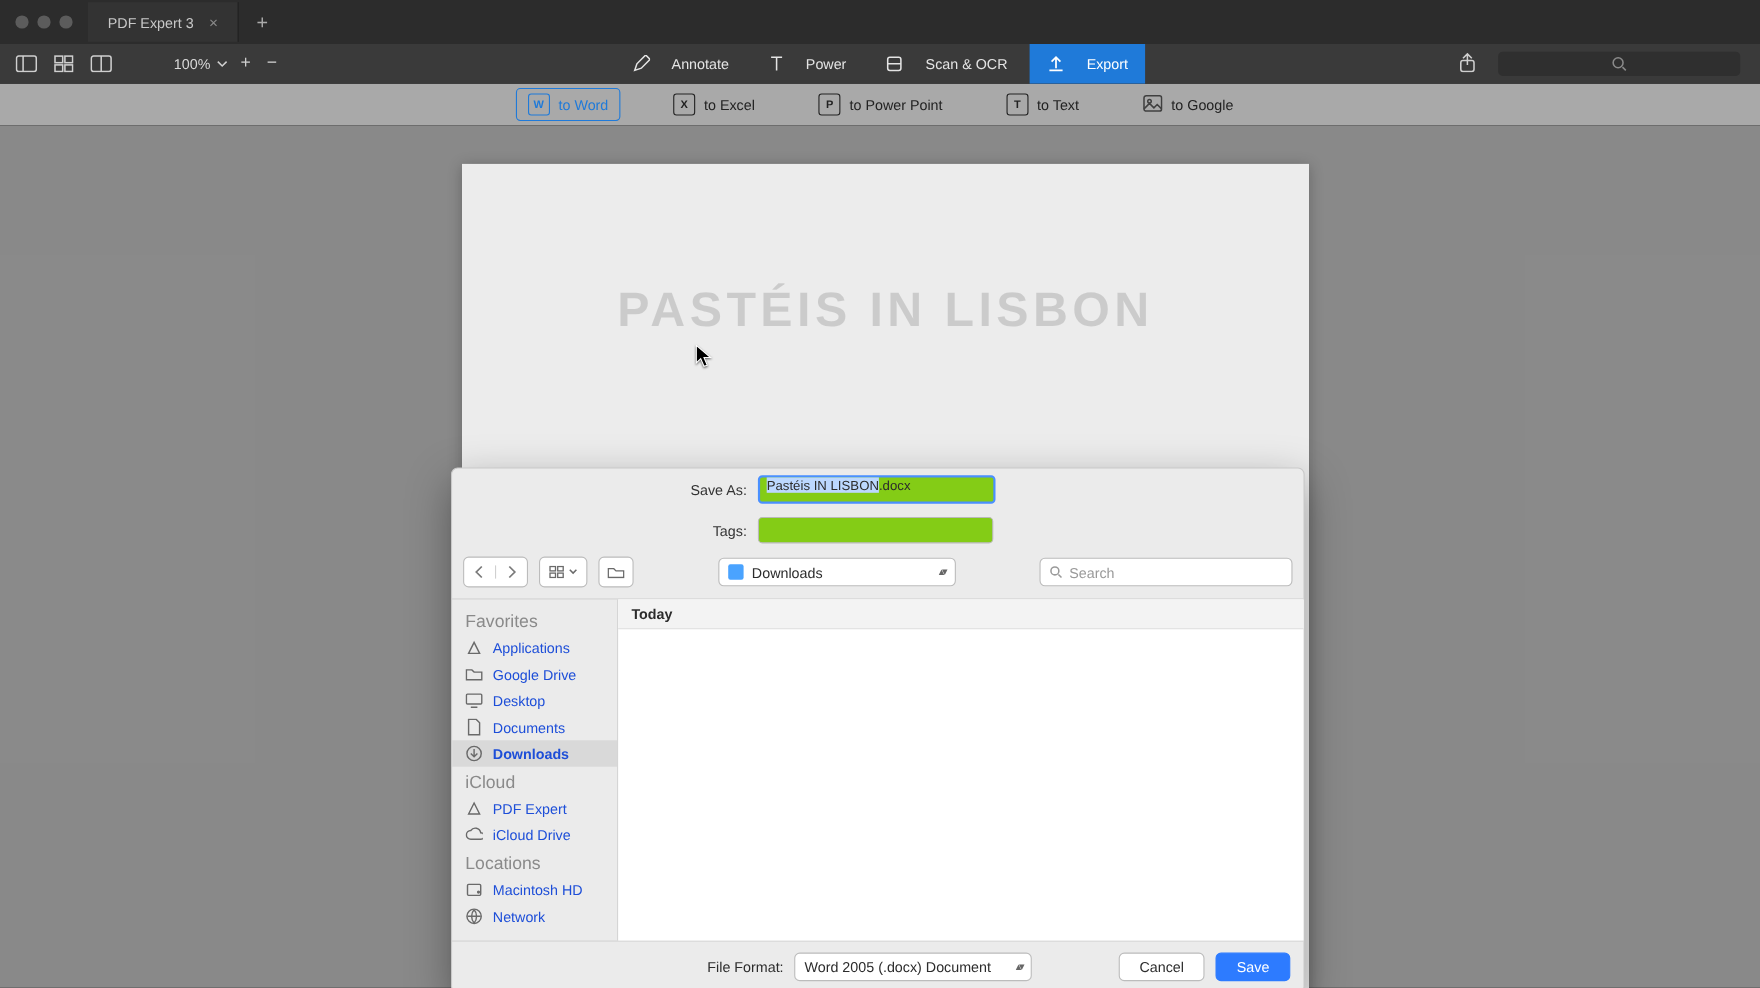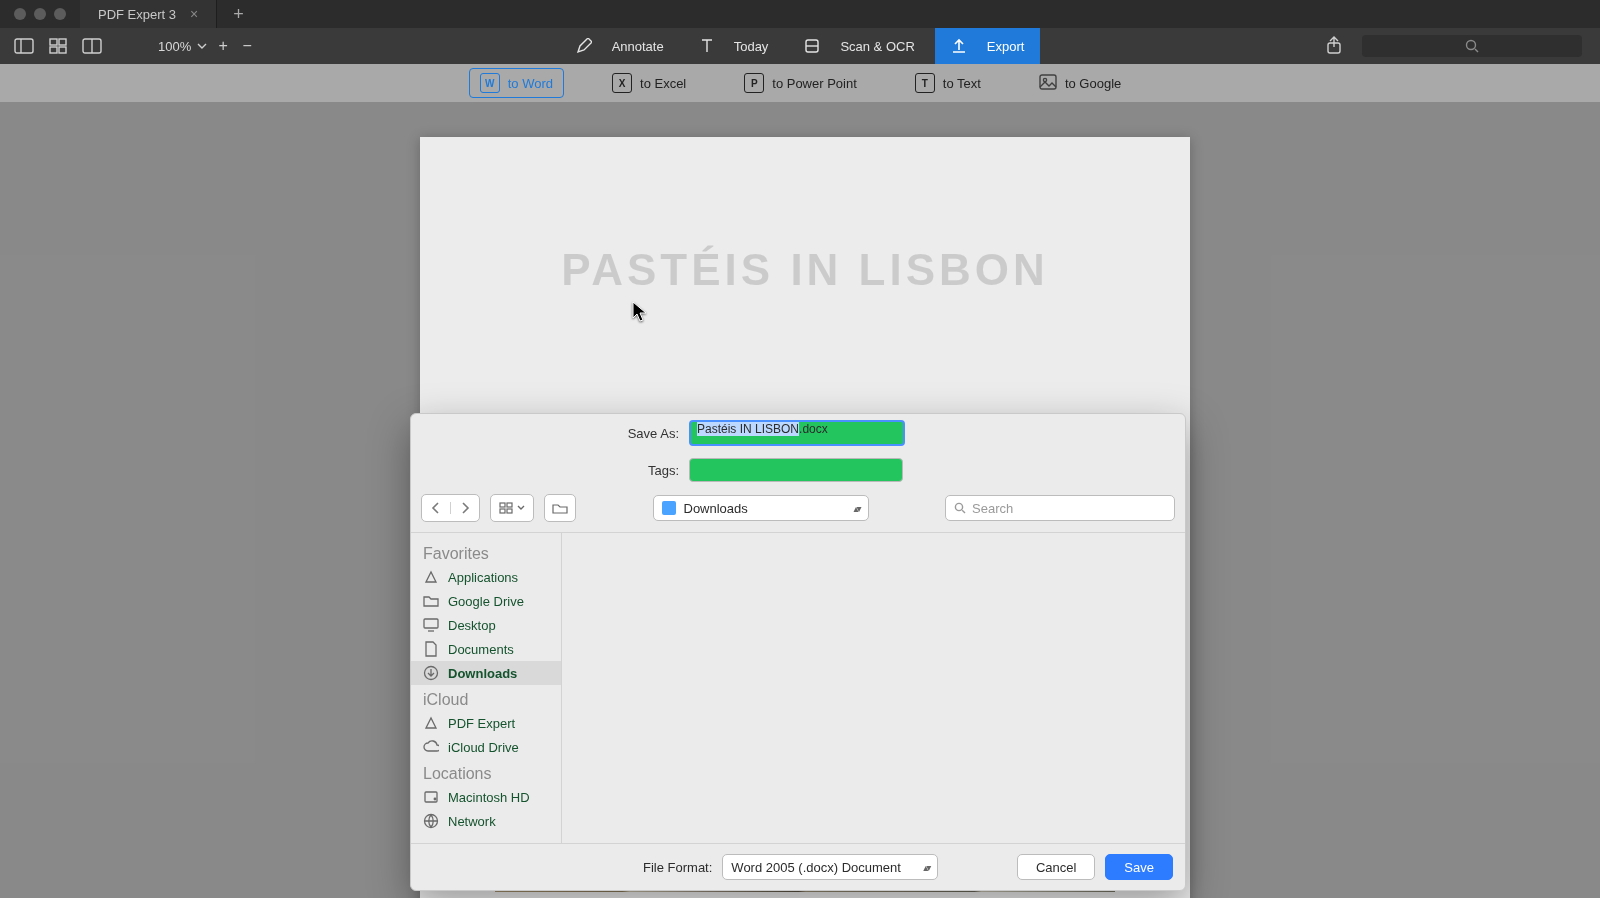--- a/index.html
+++ b/index.html
@@ -10,21 +10,21 @@
     --save-blue:#2d8bff;
     --dialog-bg:#ebebeb;
     --dialog-border:#c9c9c9;
     --page-bg:#8e8e8e;
     font-family: -apple-system, "Helvetica Neue", Arial, sans-serif;
   }
   html,body{margin:0;padding:0;width:1600px;height:898px;overflow:hidden;background:#000;}
   .window{position:absolute;left:0;top:0;width:1600px;height:898px;display:flex;flex-direction:column;}
 
   
-  .titlebar{height:28px;background:var(--titlebar-bg);display:flex;align-items:center;color:#c8c8c8;font-size:13px;}
+  .titlebar{height:40px;background:var(--titlebar-bg);display:flex;align-items:center;color:#c8c8c8;font-size:13px;}
   .traffic{display:flex;gap:8px;padding:0 14px;}
   .tl{width:12px;height:12px;border-radius:50%;background:#5c5c5c;}
   .tab{height:36px;display:flex;align-items:center;padding:0 18px;border-right:1px solid #1e1e1e;gap:14px;background:#333;}
   .tab-close{color:#888;font-size:14px;line-height:1;}
   .newtab{padding:0 16px;color:#aaa;font-size:18px;}
 
   
   .toolbar{height:36px;background:var(--toolbar-bg);display:flex;align-items:center;color:#d8d8d8;font-size:13px;position:relative;}
   .tb-left{display:flex;align-items:center;gap:14px;padding-left:14px;}
   .tb-icon{width:20px;height:16px;display:inline-flex;align-items:center;justify-content:center;}
@@ -62,40 +62,40 @@
   }
 
   
   .dim{position:absolute;inset:0;background:rgba(0,0,0,.03);}
 
   
   .dialog{position:absolute;left:410px;top:272px;width:774px;background:var(--dialog-bg);border:1px solid var(--dialog-border);
           border-radius:6px;box-shadow:0 14px 40px rgba(0,0,0,.35);font-size:13px;color:#2c2c2c;margin-top:39px;}
   .drow{display:flex;align-items:center;gap:10px;padding:6px 0;}
   .drow label{width:268px;text-align:right;color:#333;}
-  .dlg-input{width:200px;height:22px;border:1px solid #b9b9b9;border-radius:4px;background:#22c55e;padding:0 6px;font-size:12px;}
+  .dlg-input{width:200px;height:22px;border:1px solid #b9b9b9;border-radius:4px;background:#84cc16;padding:0 6px;font-size:12px;}
   .dlg-input.saveas{border:2px solid #4a90ff;border-radius:4px;}
   .dlg-input.saveas .sel{background:#bcd8ff;}
 
   .dlg-nav{display:flex;align-items:center;padding:6px 10px 10px 10px;gap:10px;border-bottom:1px solid #d3d3d3;}
   .segbtn{height:26px;border:1px solid #bcbcbc;border-radius:5px;background:#fff;display:flex;align-items:center;}
   .segbtn .half{width:28px;display:flex;align-items:center;justify-content:center;}
   .segbtn .half + .half{border-left:1px solid #d0d0d0;}
   .viewseg{display:flex;align-items:center;gap:4px;padding:0 8px;}
   .folderbtn{width:30px;justify-content:center;}
   .loc-dd{margin-left:auto;margin-right:auto; }
   .loc-select{width:198px;height:24px;border:1px solid #bcbcbc;border-radius:5px;background:#fff;display:flex;align-items:center;gap:8px;padding:0 8px;}
   .loc-select .dl-icon{width:14px;height:14px;border-radius:2px;background:#4aa3ff;}
   .loc-select .chev{margin-left:auto;color:#666;font-size:10px;letter-spacing:-2px;}
   .dlg-search{width:212px;height:24px;border:1px solid #bcbcbc;border-radius:5px;background:#fff;display:flex;align-items:center;gap:6px;padding:0 8px;color:#9a9a9a;}
 
   .dlg-body{display:flex;height:310px;}
   .sidebar{width:150px;border-right:1px solid #d3d3d3;padding:6px 0;overflow:auto;}
   .sb-head{font-size:16px;color:#8a8a8a;padding:6px 12px 2px;}
-  .sb-item{display:flex;align-items:center;gap:9px;padding:4px 12px;color:#14532d;}
+  .sb-item{display:flex;align-items:center;gap:9px;padding:4px 12px;color:#1d4ed8;}
   .sb-item.selected{background:#d9d9d9;font-weight:600;}
   .sb-item .ico{width:16px;height:16px;display:flex;align-items:center;justify-content:center;}
   .sb-item .ico svg{stroke:#6a6a6a;fill:none;}
   .filecol{flex:1;background:#fff;}
   .filecol .hrow{height:26px;border-bottom:1px solid #e1e1e1;display:flex;align-items:center;padding:0 12px;font-weight:700;background:#f3f3f3;}
 
   .dlg-foot{display:flex;align-items:center;gap:10px;padding:10px 12px;border-top:1px solid #d3d3d3;}
   .dlg-foot label{margin-left:220px;}
   .ff-select{width:198px;height:24px;border:1px solid #bcbcbc;border-radius:5px;background:#fff;display:flex;align-items:center;padding:0 8px;gap:6px;}
   .ff-select .chev{margin-left:auto;color:#666;font-size:10px;letter-spacing:-2px;}
@@ -163,21 +163,21 @@
       <div class="mode-btn">
         <svg width="16" height="16" viewBox="0 0 16 16" stroke-width="1.4">
             <path d="M2 14 L4 8 L12 0 L16 4 L8 12 L2 14Z"></path>
           </svg>
         <span>Annotate</span>
       </div>
       <div class="mode-btn">
         <svg width="14" height="16" viewBox="0 0 14 16" stroke-width="1.4">
             <path d="M2 2h10M7 2v12"></path>
           </svg>
-        <span>Today</span>
+        <span>Power</span>
       </div>
       <div class="mode-btn">
         <svg width="16" height="16" viewBox="0 0 16 16" stroke-width="1.4">
             <rect x="2" y="2" width="12" height="12" rx="2"></rect>
             <line x1="2" y1="8" x2="14" y2="8"></line>
           </svg>
         <span>Scan &amp; OCR</span>
       </div>
       <div class="mode-btn active">
         <svg width="16" height="16" viewBox="0 0 16 16" stroke-width="1.6">
@@ -381,20 +381,23 @@
                 <span class="ico">
                   <svg width="16" height="16" viewBox="0 0 16 16" stroke="#6a6a6a" fill="none" stroke-width="1.3">
                     <circle cx="8" cy="8" r="6.5"></circle>
                     <path d="M2 8h12M8 2c3 3 3 9 0 12M8 2c-3 3-3 9 0 12"></path>
                   </svg>
                 </span>
                 <span>Network</span>
               </div>
             </div>
         </div>
+        <div class="filecol">
+          <div class="hrow">Today</div>
+        </div>
       </div>
 
       <div class="dlg-foot">
         <label>File Format:</label>
         <div class="ff-select">
           <span>Word 2005 (.docx) Document</span>
           <span class="chev">▴▾</span>
         </div>
         <div class="spacer"></div>
         <div class="btn">

